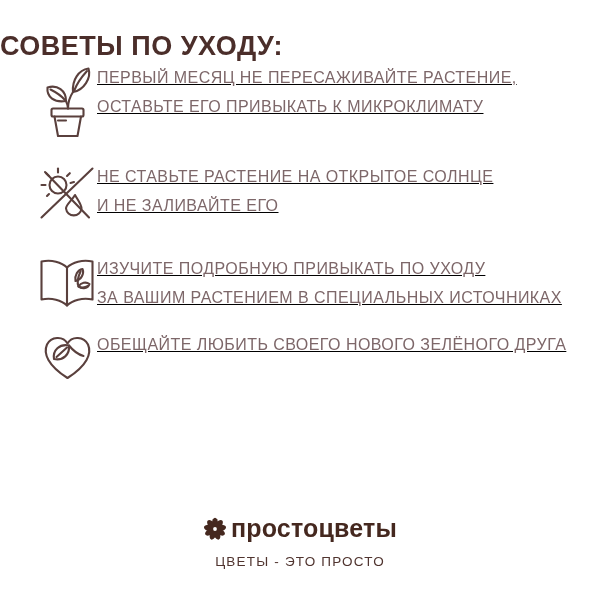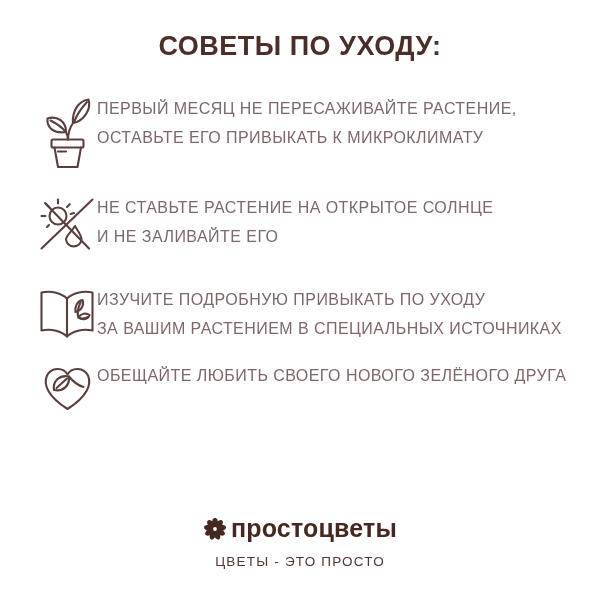--- a/index.html
+++ b/index.html
@@ -6,29 +6,28 @@
   html, body { width: 600px; height: 600px; }
   body {
     background: #ffffff;
     font-family: "Liberation Sans", sans-serif;
     position: relative;
     overflow: hidden;
   }
 
   .page-title {
     padding-top: 31px;
-    text-align: center;
     font-size: 27px;
     font-weight: bold;
     letter-spacing: 0.5px;
     color: #4b2e2a;
   }
 
   .tips {
-    margin-top: 31px;
+    text-decoration: underline;
   }
 
   .tip {
     display: flex;
     align-items: flex-start;
     padding-left: 37px;
   }
   .tip--1 { margin-bottom: 23px; }
   .tip--2 { margin-bottom: 31px; }
   .tip--3 { margin-bottom: 17px; }

